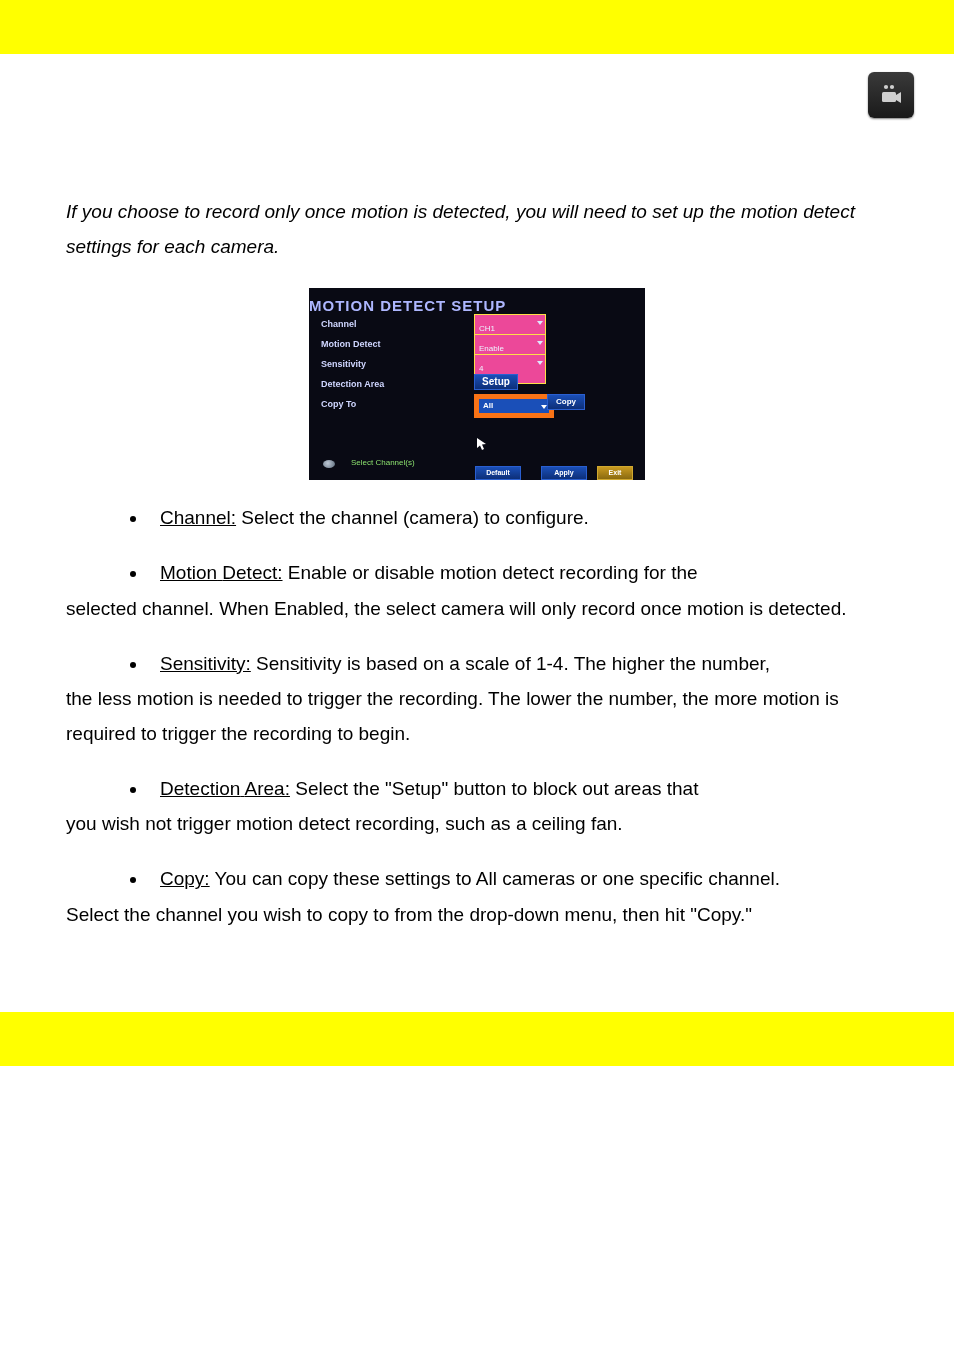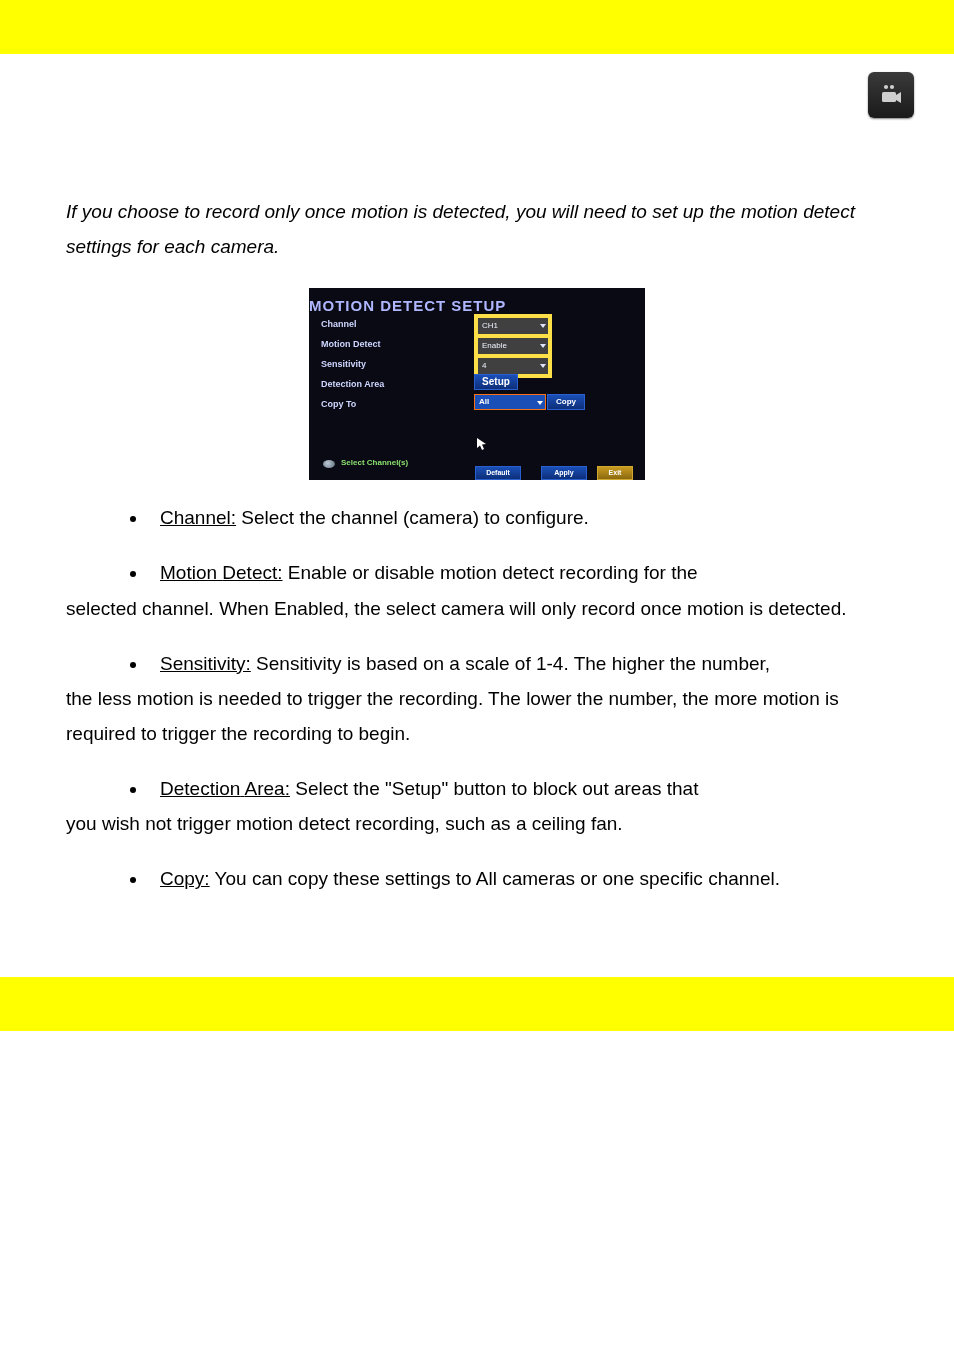--- a/index.html
+++ b/index.html
@@ -78,24 +78,24 @@
   .ss-row.r1 { top: 28px; }
   .ss-row.r2 { top: 48px; }
   .ss-row.r3 { top: 68px; }
   .ss-row.r4 { top: 88px; }
   .ss-row.r5 { top: 108px; }
   .ss-field {
     position: absolute;
     left: 165px;
     width: 62px;
     height: 14px;
-    background: #404040;
-    border: 4px solid #fde047;
+    background: #ec4899;
+    border: 1px solid #fde047;
     font-size: 8px;
-    padding: 1px 4px;
+    padding: 7px 4px;
     color: #eef2ff;
     line-height: 14px;
   }
   .ss-field .tri {
     position: absolute;
     right: 2px;
     top: 6px;
     width: 0; height: 0;
     border-left: 3px solid transparent;
     border-right: 3px solid transparent;
@@ -114,21 +114,21 @@
     font-size: 10px;
     line-height: 14px;
     color: #fff;
     font-weight: bold;
   }
   .ss-copyfield {
     position: absolute;
     left: 165px; top: 106px;
     width: 62px; height: 14px;
     background: #1a4fb8;
-    border: 1px solid #f97316;
+    border: 5px solid #f97316;
     font-size: 8px;
     line-height: 14px;
     padding: 0 4px;
     color: #fff;
     font-weight: bold;
   }
   .ss-copyfield .tri {
     position: absolute;
     right: 2px; top: 6px;
     width: 0; height: 0;
@@ -152,23 +152,23 @@
     position: absolute;
     left: 168px; top: 150px;
     color: #fff;
     font-size: 10px;
   }
   .ss-select {
     position: absolute;
     left: 14px; top: 168px;
     display: flex;
     align-items: center;
-    gap: 6px;
+    gap: 16px;
     color: #8be06e;
-    font-weight: bold;
+    font-weight: normal;
     font-size: 8px;
   }
   .ss-dot {
     width: 12px; height: 8px;
     background: radial-gradient(circle at 40% 40%, #bfc9d6 0%, #5a6a7a 100%);
     border-radius: 50%;
     display: inline-block;
   }
   .ss-botbtn {
     position: absolute;
@@ -292,18 +292,19 @@
       <span class="li-cont">the less motion is needed to trigger the recording. The lower the number, the more motion is required to trigger the recording to begin.</span>
     </li>
 
     <li>
       <span class="u">Detection</span><span class="uspace"> </span><span class="u">Area:</span><span class="li-text"> Select the "Setup" button to block out areas that</span>
       <span class="li-cont">you wish not trigger motion detect recording, such as a ceiling fan.</span>
     </li>
 
     <li>
       <span class="u">Copy:</span><span class="li-text"> You can copy these settings to All cameras or one specific channel.</span>
+      <span class="li-cont">Select the channel you wish to copy to from the drop-down menu, then hit "Copy."</span>
     </li>
 
   </ul>
 </div>
 
 <div class="botbar"></div>
 
 </body></html>

